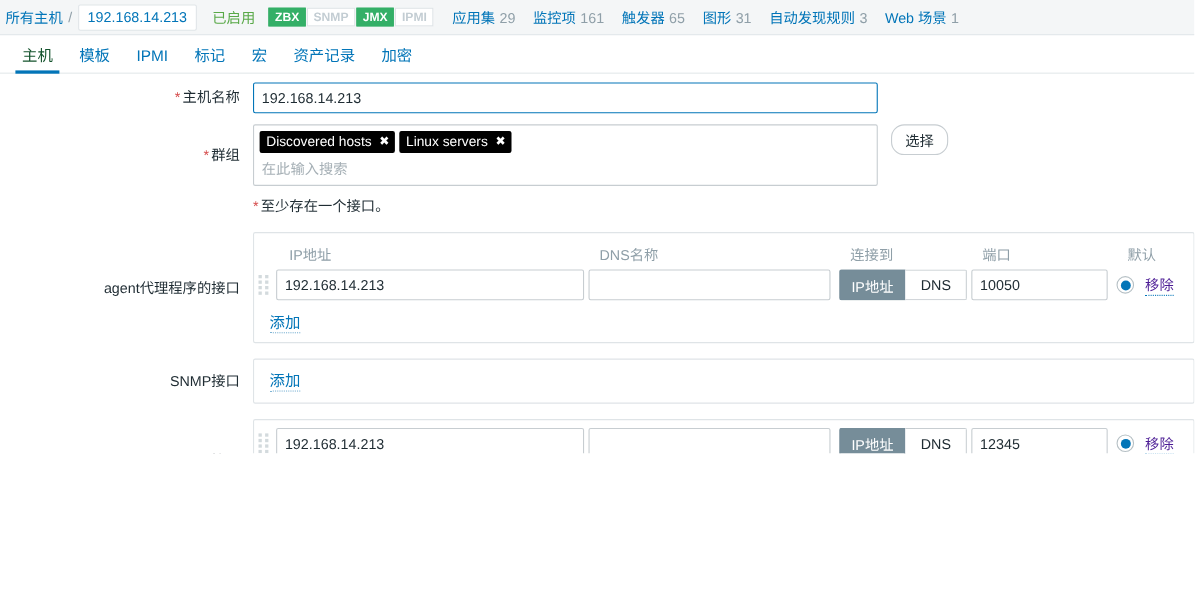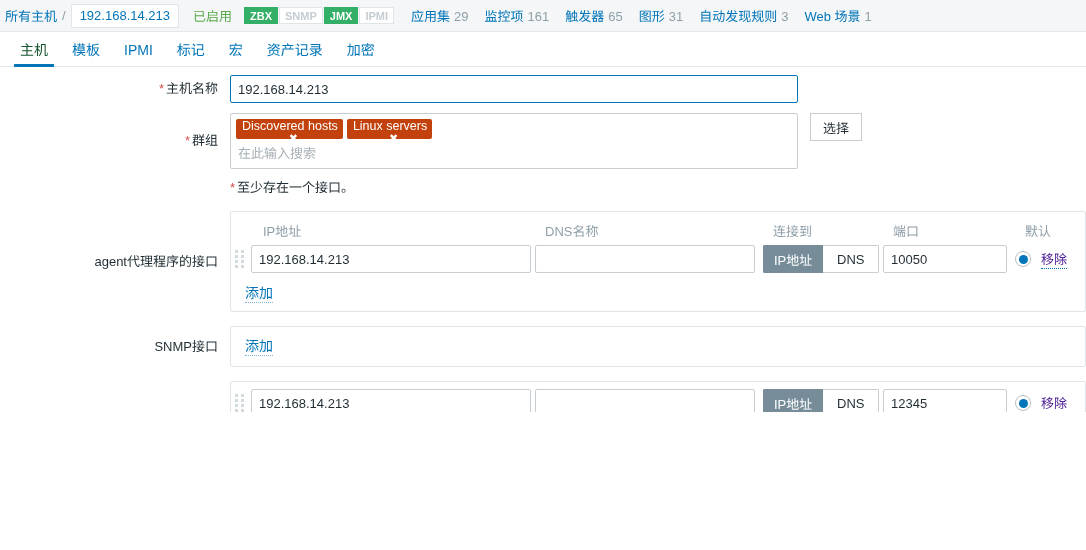--- a/index.html
+++ b/index.html
@@ -111,49 +111,48 @@
     width: 568px;
     min-height: 56px;
     border: 1px solid #c7cdd1;
     border-radius: 2px;
     background: #fff;
     padding: 5px 5px 3px 5px;
   }
   .chips { display: flex; flex-wrap: wrap; }
   .chip {
     display: inline-flex; align-items: center;
-    background: #c2410c;
+    background: #000000;
     color: #ffffff;
     font-size: 12.5px;
     height: 20px;
     padding: 0 5px 0 6px;
     margin: 0 4px 3px 0;
     border-radius: 2px;
     cursor: default;
-    flex-direction: column;
   }
   .chip-x {
     margin-left: 7px; font-size: 11px; font-weight: bold;
     cursor: pointer; line-height: 1;
   }
   .ms-input {
     border: 0; outline: none; width: 100%;
     font-family: "Liberation Sans", "DejaVu Sans", sans-serif;
     font-size: 13px; color: #1f2c33;
     height: 22px; padding: 0 2px;
     background: transparent;
   }
   .ms-input::placeholder { color: #a6b0b6; }
   .btn {
     height: 28px;
     padding: 0 12px;
     margin-left: 12px;
     background: #ffffff;
     border: 1px solid #c7cdd1;
-    border-radius: 0;
+    border-radius: 12px;
     color: #1f2c33;
     font-family: "Liberation Sans", "DejaVu Sans", sans-serif;
     font-size: 13px;
     cursor: pointer;
   }
   .hint-req { font-size: 13px; color: #1f2c33; line-height: 18px; }
 
   
   .iface-box {
     width: 856px;

